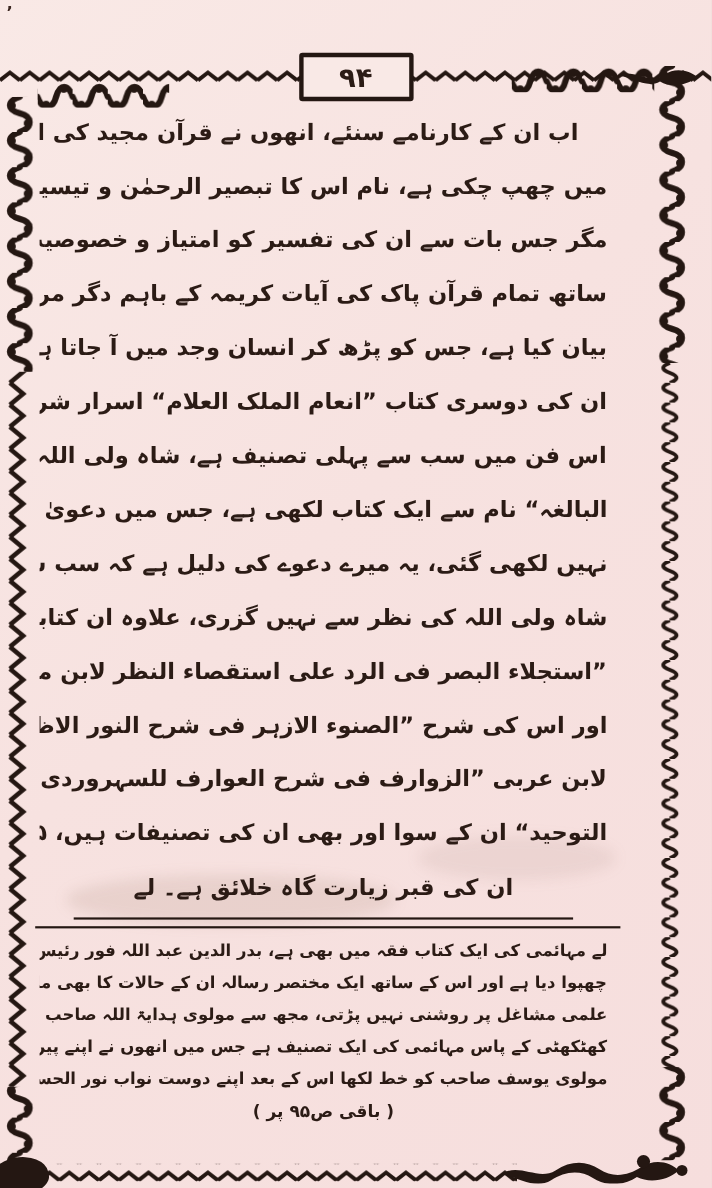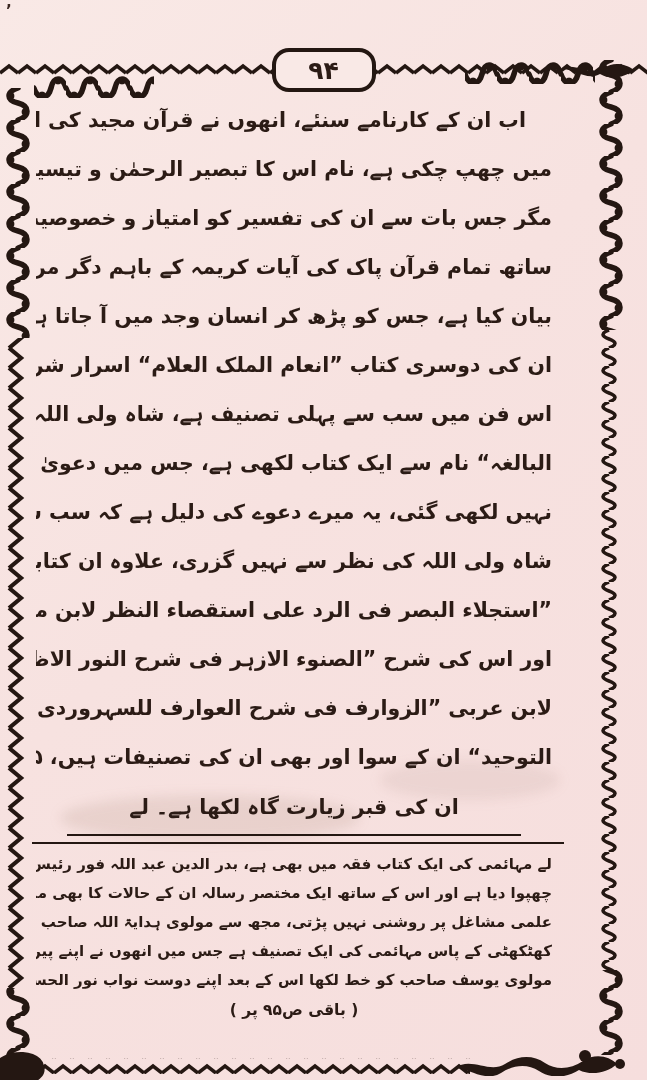--- a/index.html
+++ b/index.html
@@ -14,21 +14,21 @@
     background:linear-gradient(135deg,#f9e9e6 0%,#f7e2e0 45%,#f6dedd 100%);
     overflow:hidden;
     color:#2b1b15;
   }
   
   .header-band{position:absolute;top:48px;left:0;width:647px;height:40px;}
   .header-zig{position:absolute;top:14px;left:0;}
   .pill{
     position:absolute;top:0;left:50%;transform:translateX(-50%);
     width:96px;height:36px;
-    border:4px solid #241712;border-radius:17px;
+    border:4px solid #241712;border-radius:3px;
     background:#f9e9e6;
     display:flex;align-items:center;justify-content:center;
     font-size:25px;font-weight:bold;
   }
   .corner-mark{position:absolute;top:2px;left:6px;font-size:15px;font-weight:bold;color:#3a2620;}
   
   .border-left{position:absolute;top:88px;left:2px;}
   .border-right{position:absolute;top:60px;right:18px;}
   .top-vine-left{position:absolute;top:72px;left:34px;}
   .top-vine-right{position:absolute;top:58px;right:52px;}
@@ -153,21 +153,21 @@
     <span class="line">ان کی دوسری کتاب ”انعام الملک العلام“ اسرار شریعت کے علم میں ہے، اور گمان غالب ہے کہ</span>
     <span class="line">اس فن میں سب سے پہلی تصنیف ہے، شاہ ولی اللہ محدث دہلوی نے اپنی اسی فن میں ”حجۃ اللہ</span>
     <span class="line">البالغہ“ نام سے ایک کتاب لکھی ہے، جس میں دعویٰ کیا ہے کہ اب تک اس فن میں کوئی مستقل کتاب</span>
     <span class="line">نہیں لکھی گئی، یہ میرے دعوے کی دلیل ہے کہ سب سے اول مہائمی نے اس فن میں کتاب لکھی ہے، جو</span>
     <span class="line">شاہ ولی اللہ کی نظر سے نہیں گزری، علاوہ ان کتابوں کے مہائمی کی تصنیفات حسب مندرجہ ذیل ہیں،</span>
     <span class="line">”استجلاء البصر فی الرد علی استقصاء النظر لابن مطہر الحلی“ ”النور الاظہر فی کشف القضاء والقدر“</span>
     <span class="line">اور اس کی شرح ”الصنوء الازہر فی شرح النور الاظہر“ ”مشرع الخصوص فی شرح الفصوص“</span>
     <span class="line">لابن عربی ”الزوارف فی شرح العوارف للسہروردی“ ”اجلۃ التائید فی شرح ادلۃ</span>
     <span class="line">التوحید“ ان کے سوا اور بھی ان کی تصنیفات ہیں، ۸۳۵ھ میں وفات پائی، مہائم میں</span>
     <span class="line last-line">
-      <span>ان کی قبر زیارت گاہ لکھا ہے۔ لے</span>
+      <span>ان کی قبر زیارت گاہ خلائق ہے۔ لے</span>
     </span>
 
     <hr class="footnote-divider">
 
     <div>
       <span class="fline">لے مہائمی کی ایک کتاب فقہ میں بھی ہے، بدر الدین عبد اللہ فور رئیس بمبئی نے اس کو اردو میں ترجمہ کرا کے</span>
       <span class="fline">چھپوا دیا ہے اور اس کے ساتھ ایک مختصر رسالہ ان کے حالات کا بھی ملحق کر دیا ہے مگر اس رسالہ سے مہائمی کے</span>
       <span class="fline">علمی مشاغل پر روشنی نہیں پڑتی، مجھ سے مولوی ہدایۃ اللہ صاحب مرحوم نے بیان کیا تھا کہ بمبئی میں مولوی یوسف</span>
       <span class="fline">کھٹکھٹی کے پاس مہائمی کی ایک تصنیف ہے جس میں انھوں نے اپنے پیران طریقت کا سلسلہ بیان کیا ہے میں نے اول</span>
       <span class="fline">مولوی یوسف صاحب کو خط لکھا اس کے بعد اپنے دوست نواب نور الحسن خاں صاحب مرحوم سے استدعا کی کہ وہ</span>

